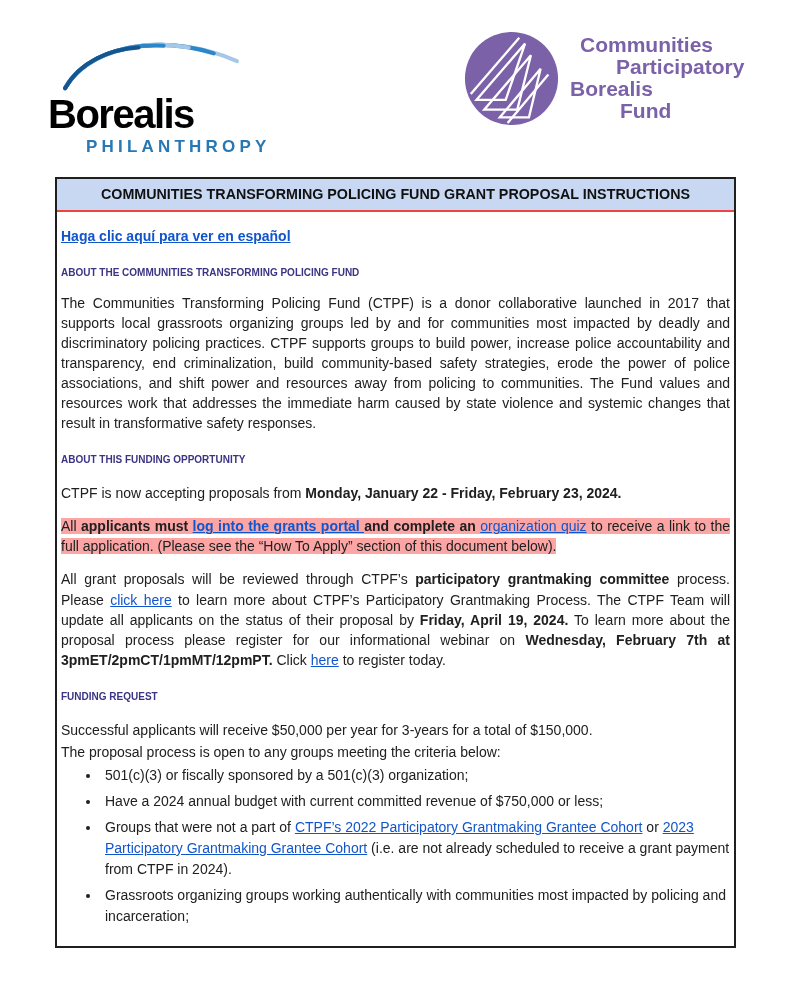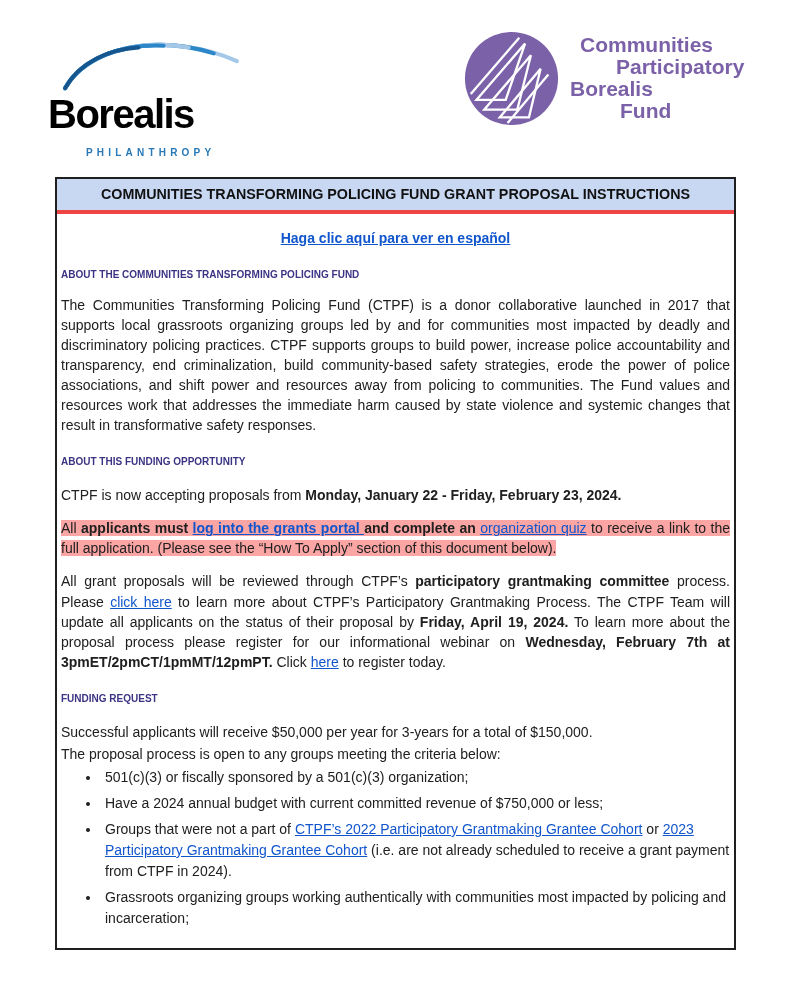--- a/index.html
+++ b/index.html
@@ -14,52 +14,52 @@
   
   .logo-row { position:relative; height:177px; }
 
   .borealis { position:absolute; left:48px; top:36px; width:210px; }
   .borealis svg { display:block; margin-left:10px; }
   .borealis-name {
     font-size:40px; font-weight:700; color:#000000;
     letter-spacing:-1.5px; line-height:1; margin-top:2px;
   }
   .borealis-sub {
-    font-size:10px; font-weight:700; color:#2778b5;
-    letter-spacing:4.2px; margin-left:38px; margin-top:13px;
+    font-size:17px; font-weight:700; color:#2778b5;
+    letter-spacing:4.2px; margin-left:38px; margin-top:3px;
   }
 
   .ctpf { position:absolute; left:463px; top:24px; display:flex; }
   .ctpf-mark { width:97px; height:97px; flex:0 0 auto; margin-top:6px; }
   .ctpf-words { margin-left:10px; margin-top:10px; }
   .ctpf-words div {
     font-size:21px; font-weight:700; color:#7b61a8; line-height:22px;
     white-space:nowrap;
   }
   .ctpf-l0 { padding-left:10px; }
   .ctpf-l1 { padding-left:46px; }
   .ctpf-l2 { padding-left:0px; }
   .ctpf-l3 { padding-left:50px; }
 
   
   .doc {
     position:absolute; left:55px; top:177px; width:681px;
     border:2px solid #1f1f1f; background:#fff;
   }
   .doc-header {
-    background:#c8d8f2; border-bottom:4px solid #ef4444;
+    background:#c8d8f2; border-bottom:2px solid #ef4444;
     text-align:center; font-weight:700; font-size:14.3px; line-height:1.45;
     color:#111; padding:5px 8px;
   }
   .doc-body {
     padding:2px 4px 14px 4px;
     font-size:14px; line-height:1.43;
   }
 
-  .center-link { text-align:center; margin:12px 0 4px 0; font-weight:700; }
+  .center-link { text-align:left; margin:12px 0 4px 0; font-weight:700; }
   .lnk { color:#1155cc; text-decoration:underline; cursor:pointer; }
   .b { font-weight:700; }
 
   .heading {
     color:#3b3484; font-weight:700; font-size:10px;
     margin:20px 0 0 0;
   }
   .heading.tight { margin-top:16px; }
 
   .para { text-align:justify; margin:13px 0 0 0; }

